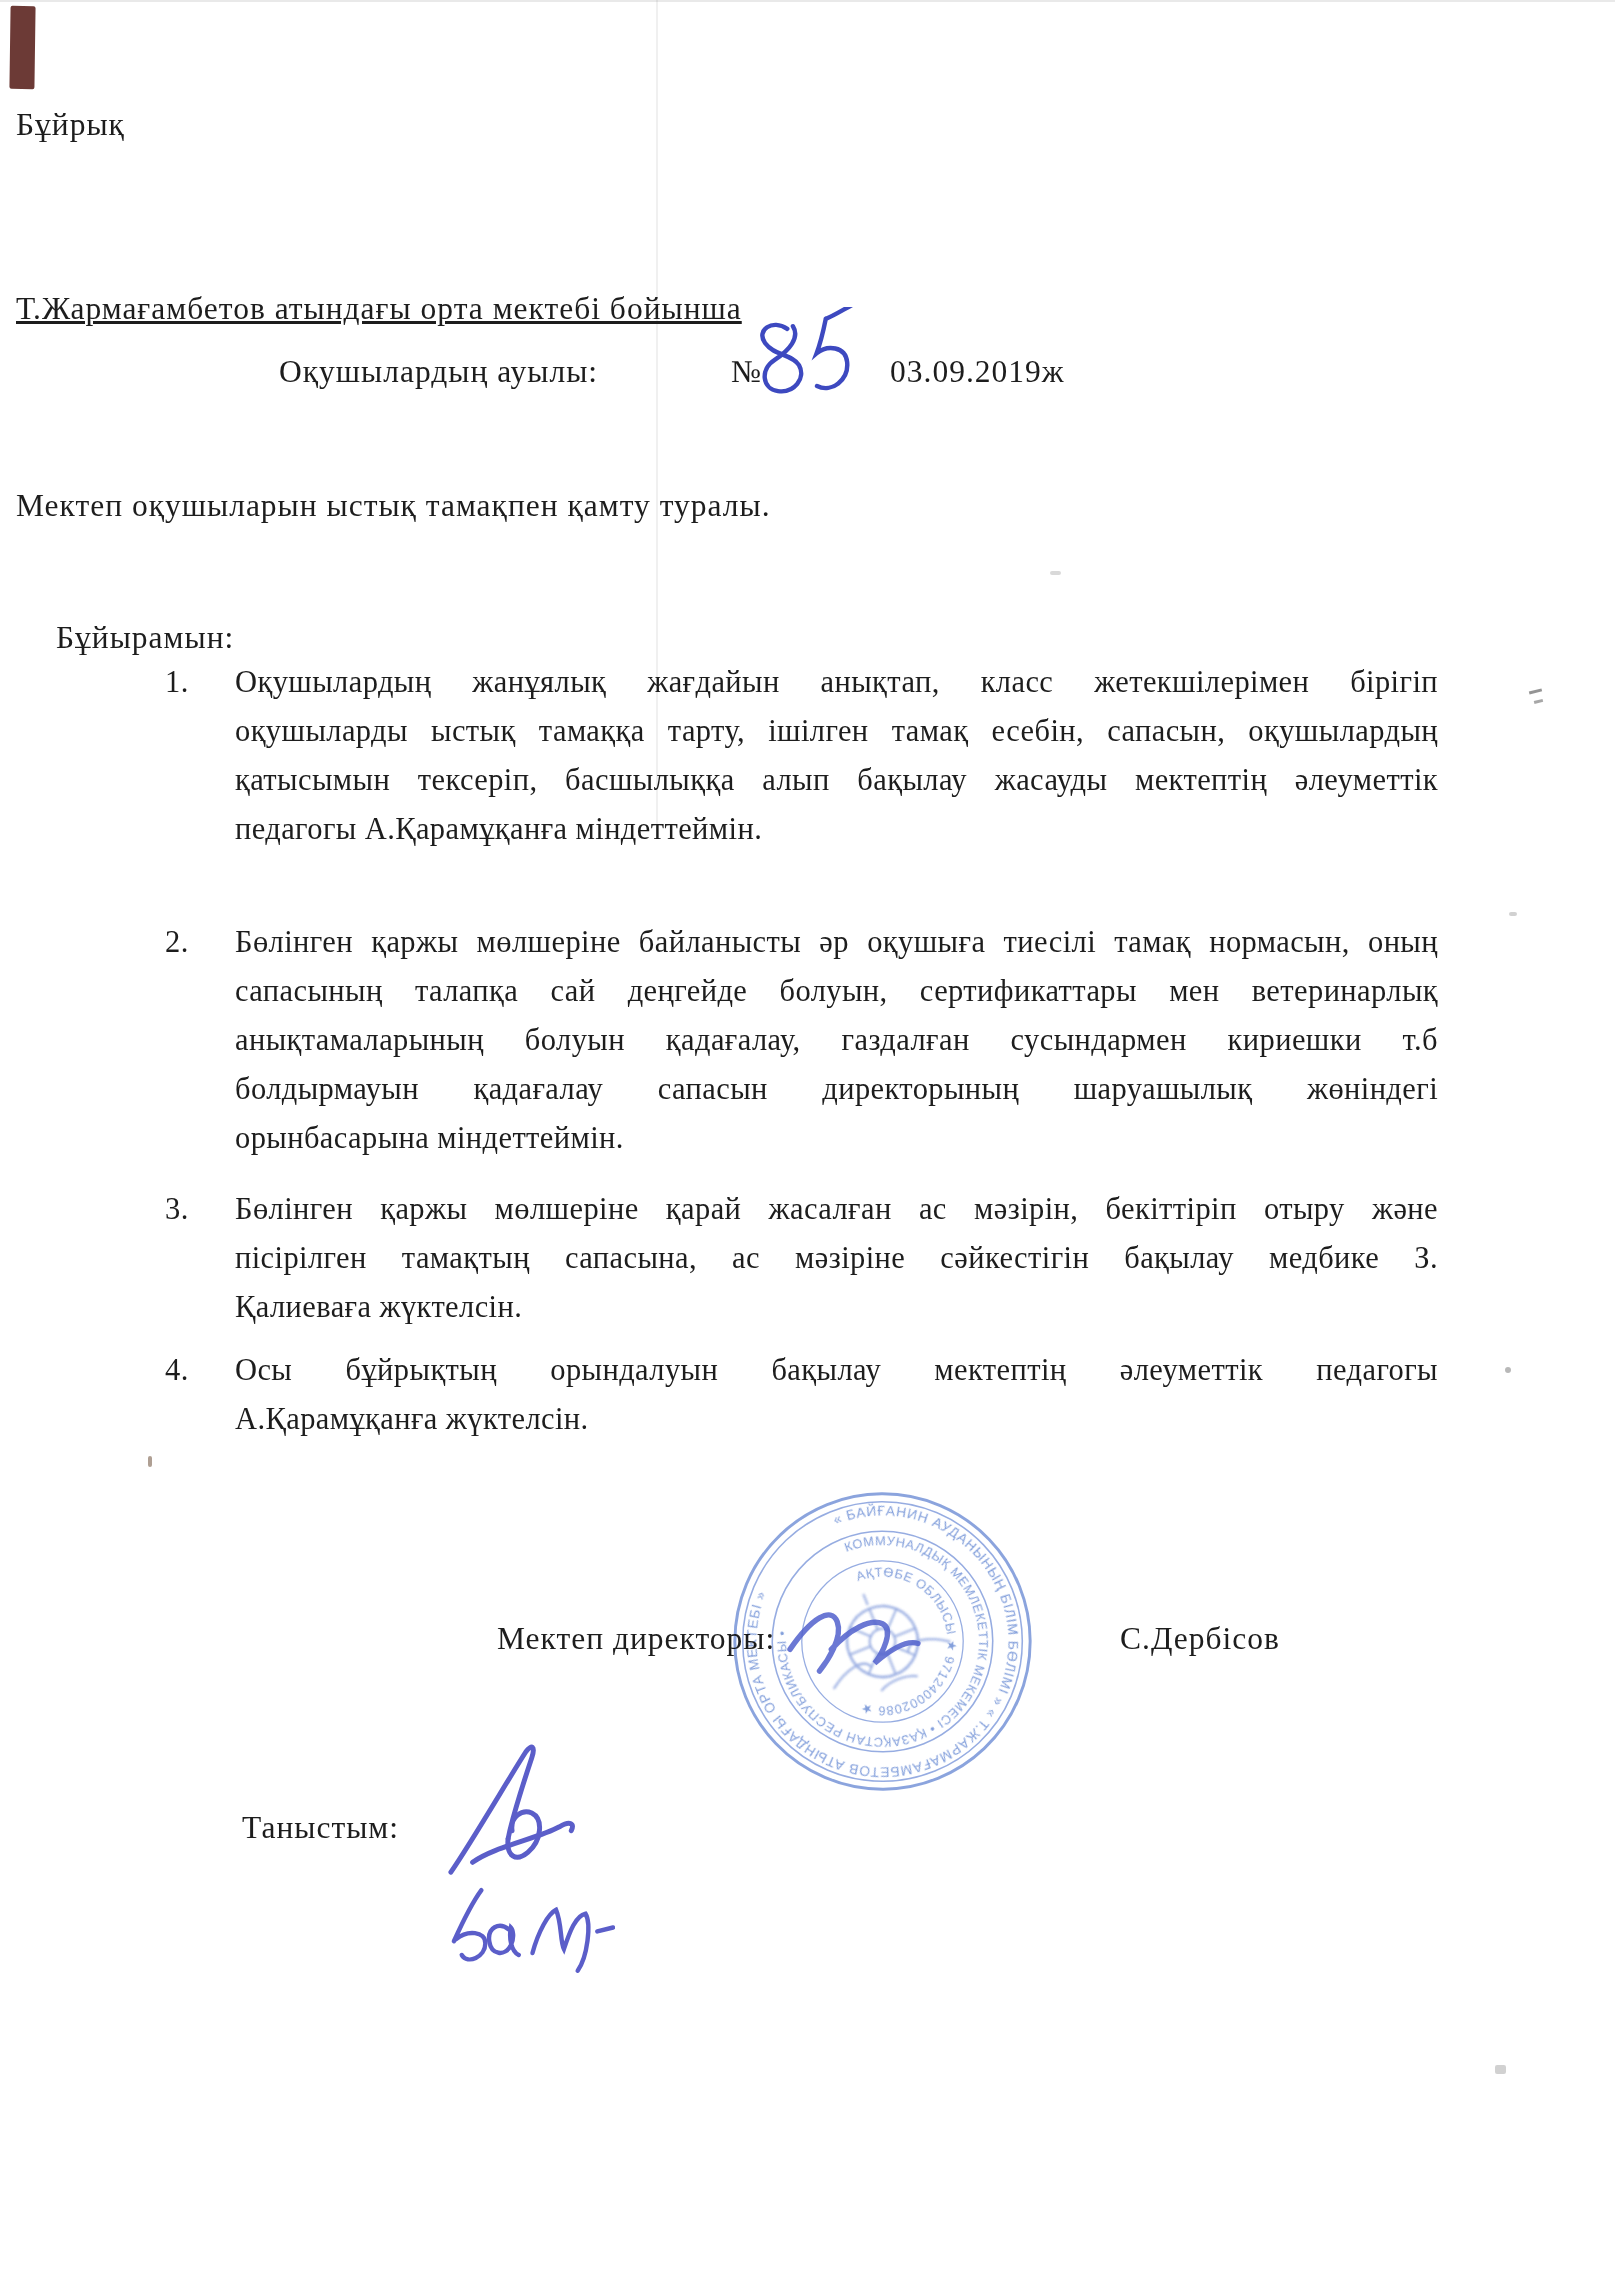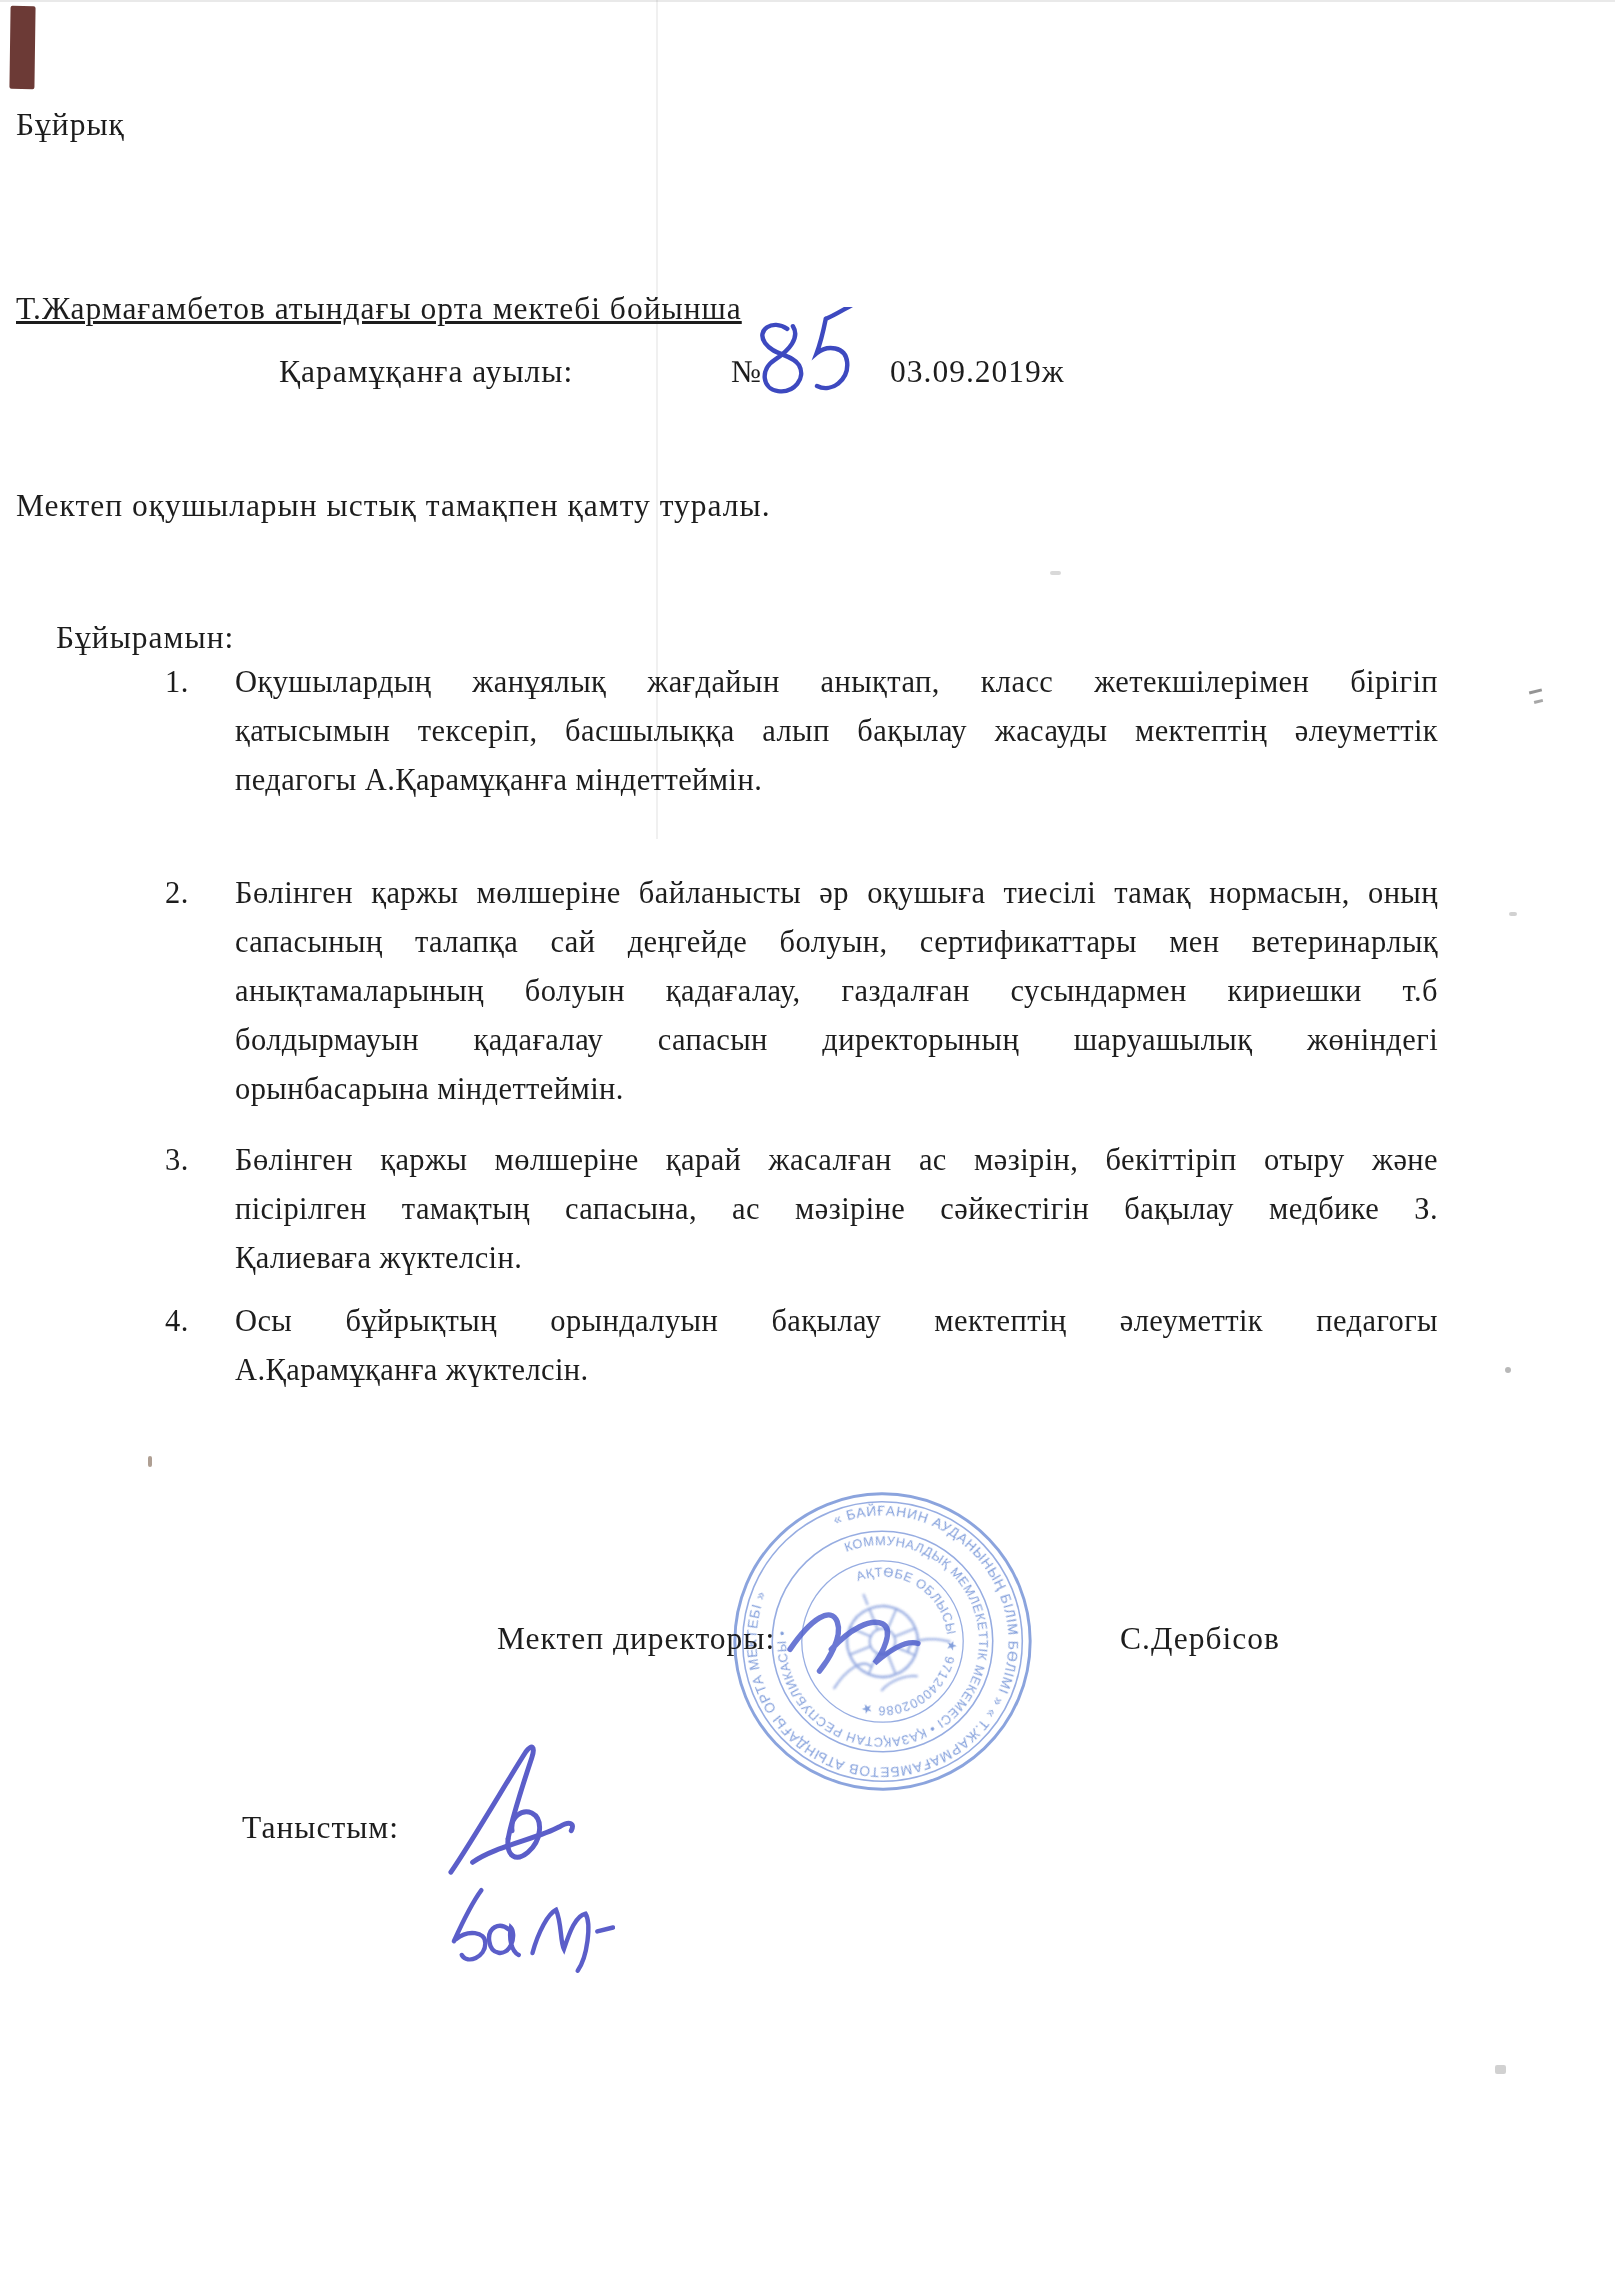--- a/index.html
+++ b/index.html
@@ -64,40 +64,41 @@
 <div class="speck sp1b"></div>
 <div class="speck sp2"></div>
 <div class="speck sp3"></div>
 <div class="speck sp4"></div>
 <div class="speck sp5"></div>
 <div class="speck sp6"></div>
 
 <div class="abs ctr hdr title-line">Бұйрық</div>
 <div class="abs ctr hdr school-line">Т.Жармағамбетов атындағы орта мектебі бойынша</div>
 
-<div class="abs hdr place-label">Қарамұқанға ауылы:</div>
+<div class="abs hdr place-label">Оқушылардың ауылы:</div>
 <div class="abs hdr number-sign">№</div>
 
 <svg class="abs num85-svg" width="118" height="99" viewBox="0 0 120 100" aria-label="85">
   <g stroke="#3d49c0" stroke-width="4.5" fill="none" stroke-linecap="round" transform="rotate(-6 60 50)">
     <path d="M44,20 C30,8 12,18 20,32 C28,46 46,46 52,58 C58,72 44,86 28,82 C12,78 12,58 28,50 C44,42 56,30 50,18"></path>
     <path d="M84,14 C79,30 75,40 71,48 C83,40 101,44 101,60 C101,78 82,90 68,81 M84,14 C92,12 104,6 114,2"></path>
   </g>
 </svg>
 
 <div class="abs hdr date-line">03.09.2019ж</div>
 
 <div class="abs ctr hdr subject-line">Мектеп оқушыларын ыстық тамақпен қамту туралы.</div>
 <div class="abs ctr hdr decree-word">Бұйырамын:</div>
 
 <div class="abs items">
   <div class="item item-1">
     <span class="num">1.</span>
     <div class="lines">
         <div class="tline just">Оқушылардың жанұялық жағдайын анықтап, класс жетекшілерімен бірігіп</div>
+        <div class="tline just">оқушыларды ыстық тамаққа тарту, ішілген тамақ есебін, сапасын, оқушылардың</div>
         <div class="tline just">қатысымын тексеріп, басшылыққа алып бақылау жасауды мектептің әлеуметтік</div>
         <div class="tline">педагогы А.Қарамұқанға міндеттеймін.</div>
       </div>
   </div>
   <div class="item item-2">
     <span class="num">2.</span>
     <div class="lines">
         <div class="tline just">Бөлінген қаржы мөлшеріне байланысты әр оқушыға тиесілі тамақ нормасын, оның</div>
         <div class="tline just">сапасының талапқа сай деңгейде болуын, сертификаттары мен ветеринарлық</div>
         <div class="tline just">анықтамаларының болуын қадағалау, газдалған сусындармен кириешки т.б</div>

